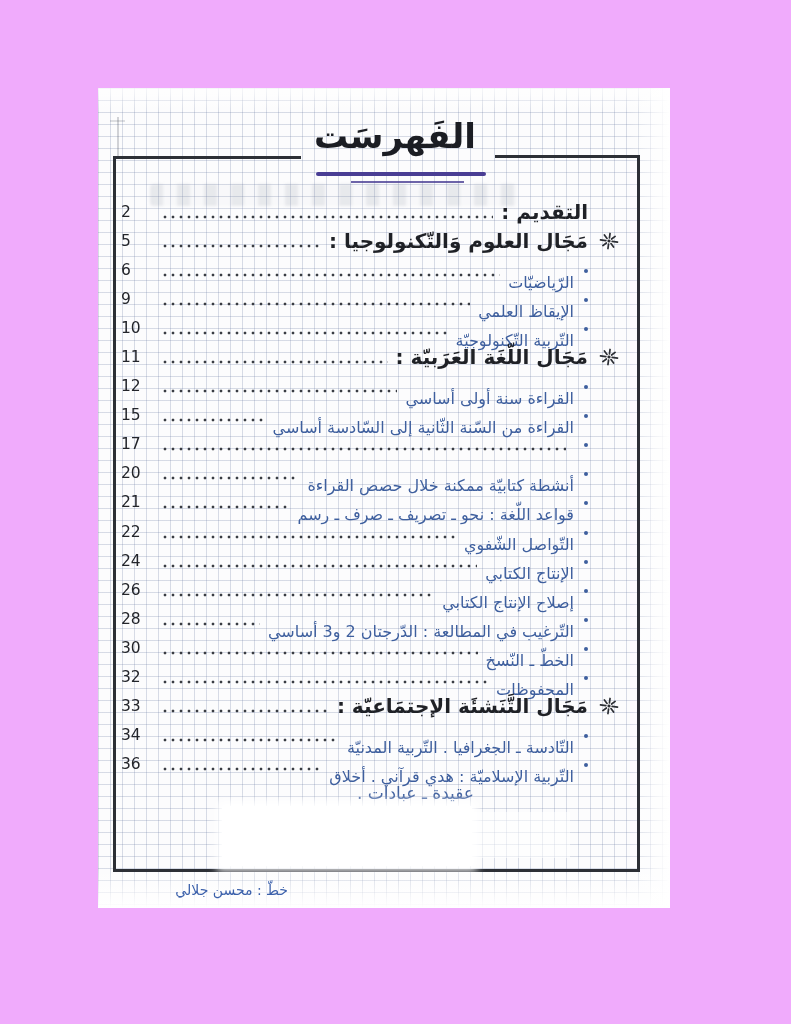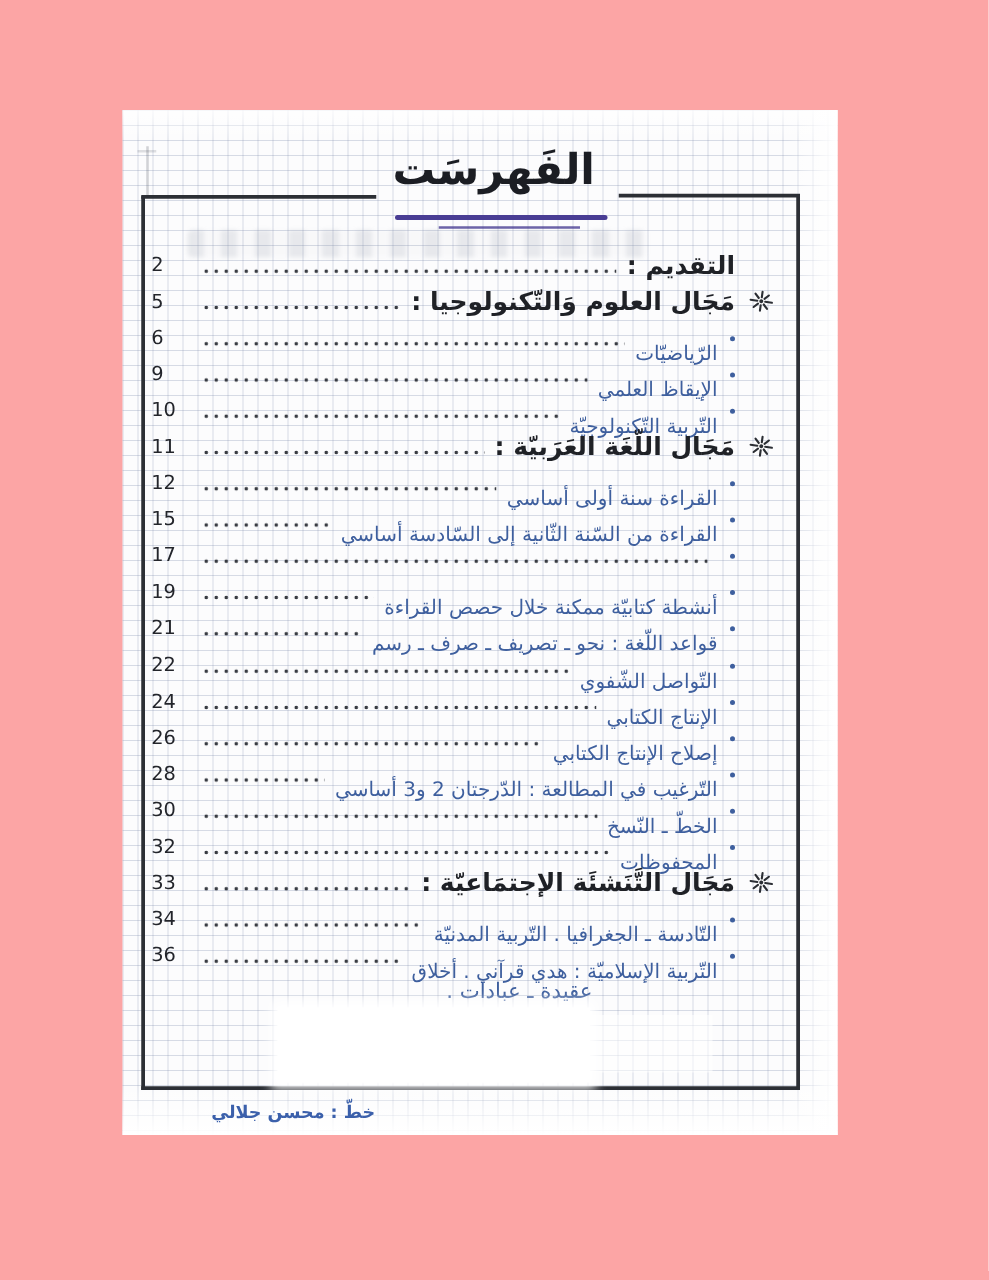--- a/index.html
+++ b/index.html
@@ -1,17 +1,17 @@
 <!DOCTYPE html>
 <html lang="ar" style="--ink-black: #1f2126; --ink-blue: #3e5f9e; --underline-purple: #493d94; --signature-blue: #3b60ab;"><head>
 <meta charset="utf-8">
 <style>
   html,body{margin:0;padding:0;background:#ffffff;}
   .screenshot{
-    position:relative;width:791px;height:1024px;background:#fca5a5;overflow:hidden;
+    position:relative;width:791px;height:1024px;background:#f0abfc;overflow:hidden;
     font-family:"DejaVu Sans",sans-serif;
   }
   
   .paper{
     position:absolute;left:98px;top:88px;width:572px;height:820px;
     background-color:#fcfcfd;
     background-image:
       linear-gradient(to right, rgba(128,142,174,.30) 1px, transparent 1px),
       linear-gradient(to bottom, rgba(128,142,174,.30) 1px, transparent 1px);
     background-size:12px 12px;
@@ -78,22 +78,22 @@
   
   .white-patch{
     position:absolute;left:222px;top:806px;width:250px;height:60px;background:#fff;
     box-shadow:0 0 8px 5px rgba(255,255,255,.95);
   }
   .white-patch-2{
     position:absolute;left:466px;top:812px;width:104px;height:46px;background:rgba(255,255,255,.55);
   }
   
   .signature{
-    position:absolute;left:160px;top:882px;width:140px;direction:rtl;text-align:right;
-    font-size:14px;color:var(--signature-blue,#3b60ab);font-weight:bold;
+    position:absolute;left:148px;top:882px;width:140px;direction:rtl;text-align:right;
+    font-size:14px;color:var(--signature-blue,#3b60ab);font-weight:normal;
   }
 </style>
 </head>
 <body>
 
 <div class="screenshot">
 
   <div class="paper"></div>
 
   <div class="crease-v"></div>
@@ -197,21 +197,21 @@
 
     <span class="bullet"></span>
     <span class="leader"></span>
     <span class="pagenum">17</span>
   </div>
       <div class="row item">
 
     <span class="bullet"></span>
     <span class="label">أنشطة كتابيّة ممكنة خلال حصص القراءة</span>
     <span class="leader"></span>
-    <span class="pagenum">19</span>
+    <span class="pagenum">20</span>
   </div>
       <div class="row item">
 
     <span class="bullet"></span>
     <span class="label">قواعد اللّغة : نحو ـ تصريف ـ صرف ـ رسم</span>
     <span class="leader"></span>
     <span class="pagenum">21</span>
   </div>
       <div class="row item">
 

